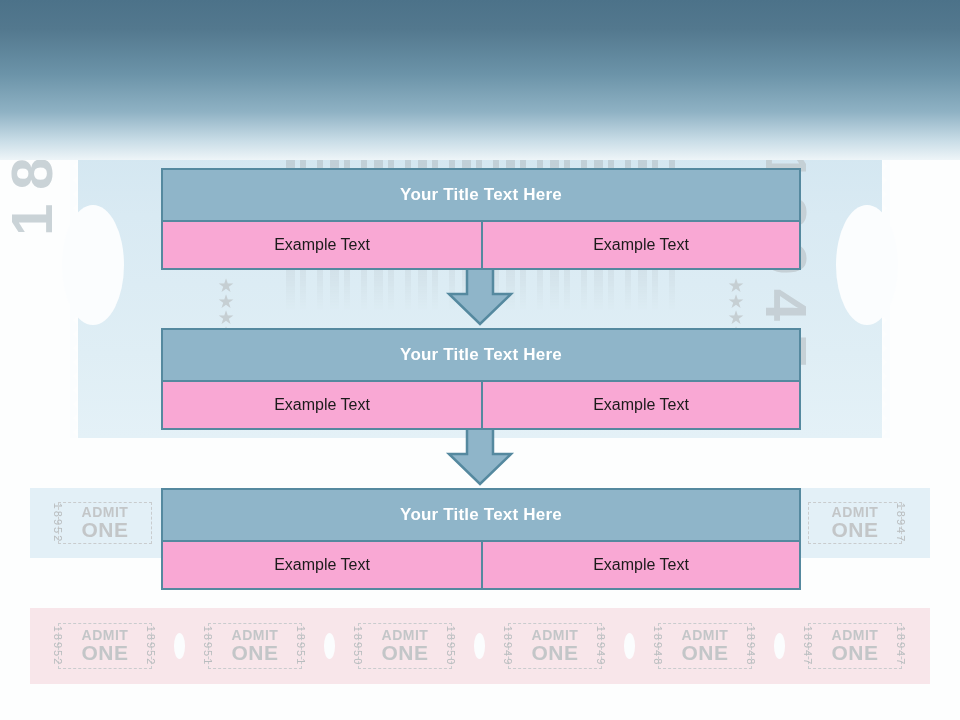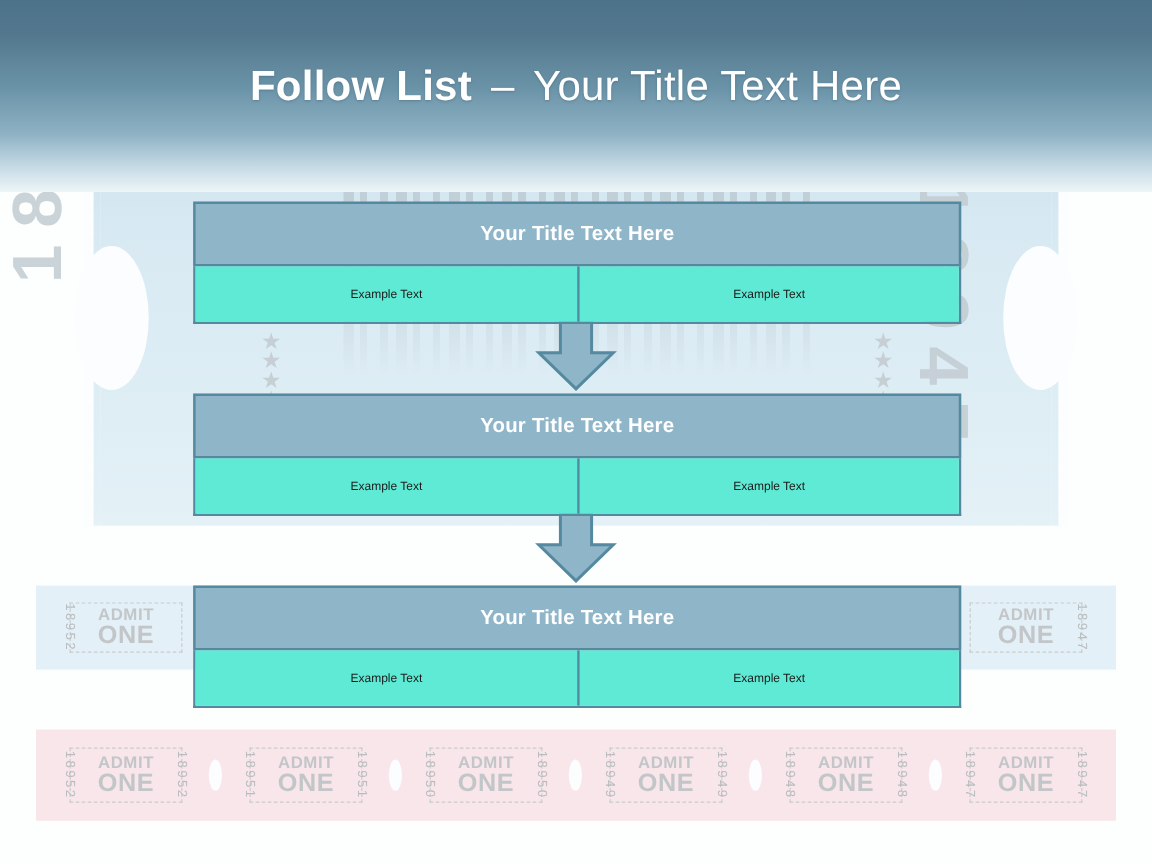--- a/index.html
+++ b/index.html
@@ -148,25 +148,25 @@
     letter-spacing: 0.2px;
   }
   .card-body {
     display: flex;
     height: 48px;
     border: 2px solid #55899f;
     border-top: none;
   }
   .card-cell {
     flex: 1 1 50%;
-    background: #5eead4;
+    background: #f9a8d4;
     display: flex;
     align-items: center;
     justify-content: center;
-    font-size: 10px;
+    font-size: 16px;
     color: #1b1b1b;
   }
   .card-cell + .card-cell { border-left: 2px solid #55899f; }
 
   .card-1 { top: 168px; }
   .card-2 { top: 328px; }
   .card-3 { top: 488px; }
 
   
   .arrow {
@@ -350,25 +350,20 @@
       <span class="serial sl">18947</span>
       <div class="inner-box">
         <span class="admit">ADMIT</span>
         <span class="one">ONE</span>
       </div>
       <span class="serial sr">18947</span>
     </div>
   </div>
 
   <div class="header-band"></div>
-  <div class="header-title">
-    <span class="bold">Follow List</span>
-    <span class="dash">–</span>
-    <span class="light">Your Title Text Here</span>
-  </div>
 
   <div class="arrow arrow-1">
     <svg viewBox="0 0 70 58" width="70" height="58">
       <polygon points="22,0 48,0 48,26 66,26 35,56 4,26 22,26" fill="#8fb5c9" stroke="#55899f" stroke-width="2.5"></polygon>
     </svg>
   </div>
 
   <div class="arrow arrow-2">
     <svg viewBox="0 0 70 58" width="70" height="58">
       <polygon points="22,0 48,0 48,26 66,26 35,56 4,26 22,26" fill="#8fb5c9" stroke="#55899f" stroke-width="2.5"></polygon>

